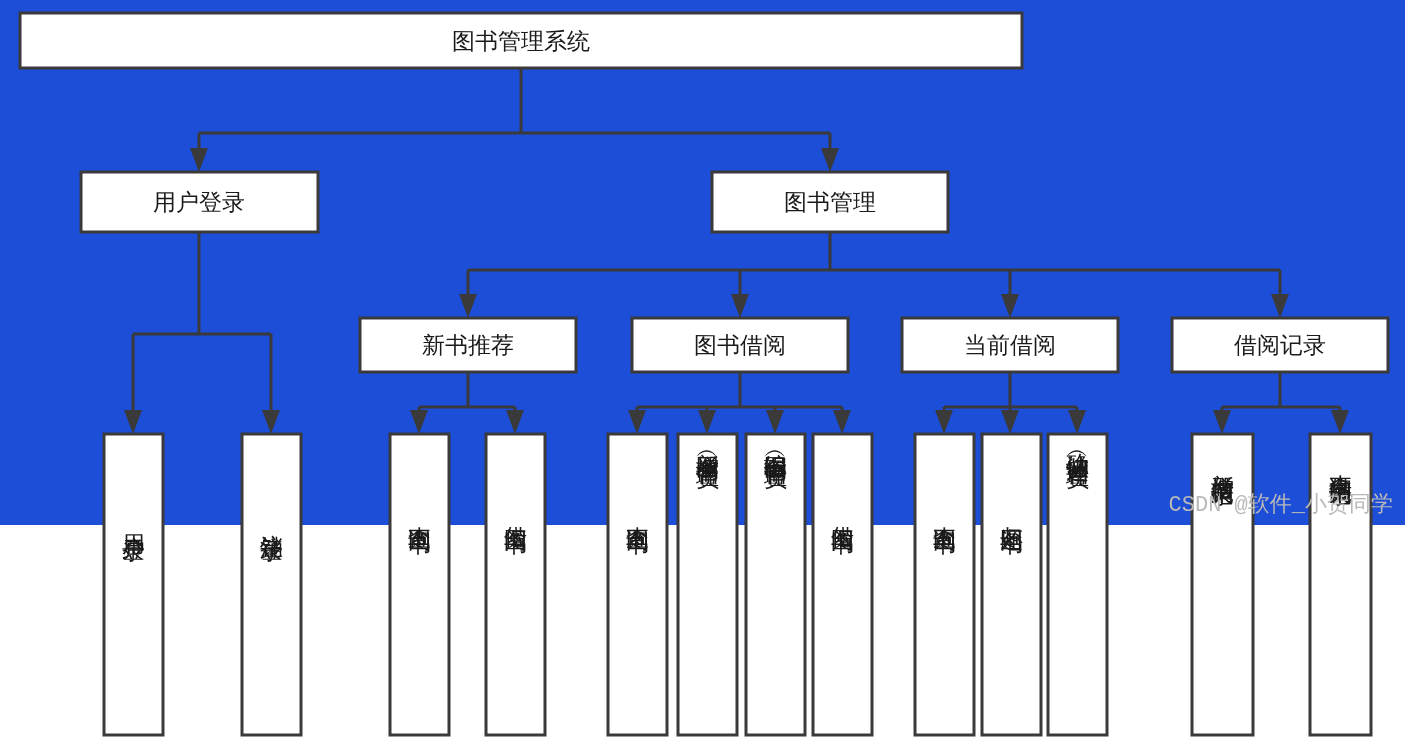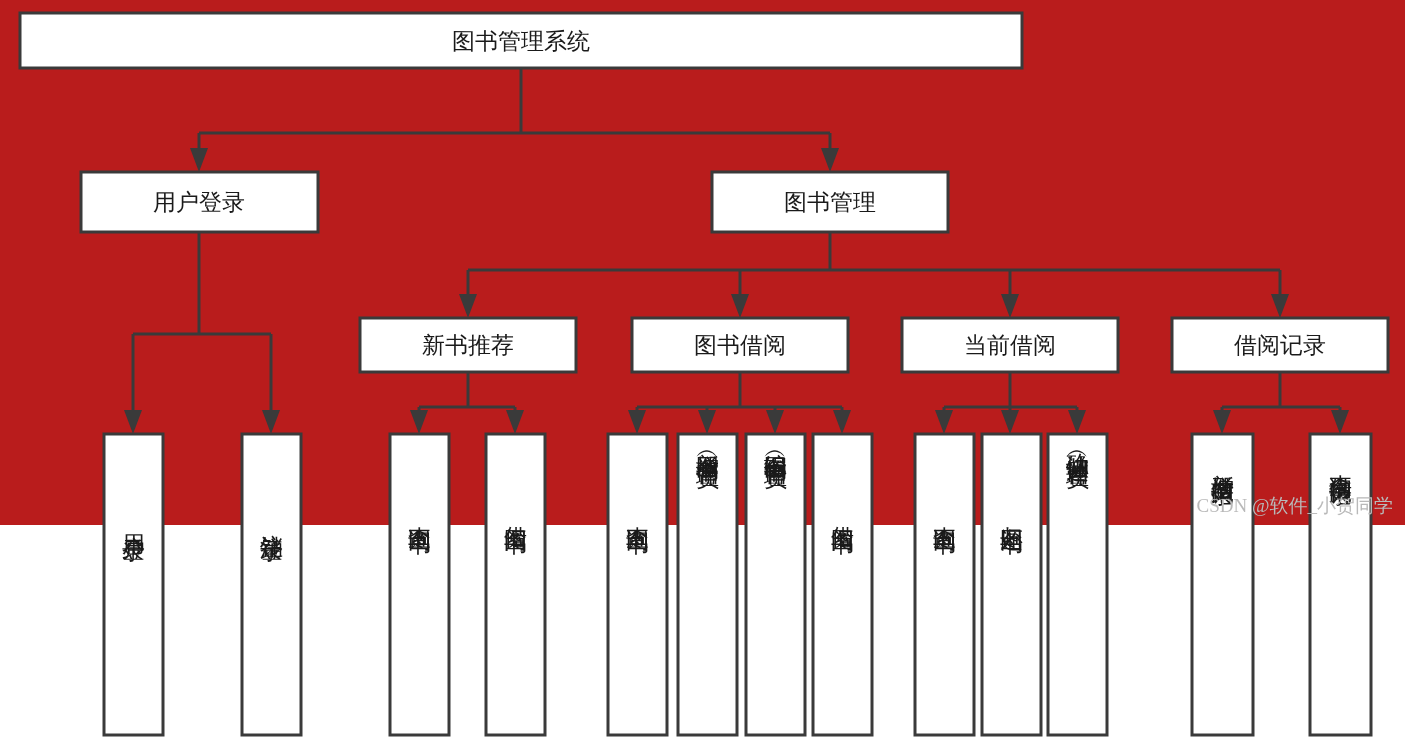--- a/index.html
+++ b/index.html
@@ -11,21 +11,21 @@
   body {
     width: 1405px;
     height: 747px;
     font-family: "DejaVu Sans", "Liberation Sans", sans-serif;
     overflow: hidden;
   }
   #diagram-root {
     position: relative;
     width: 1405px;
     height: 525px;
-    background: #b91c1c;
+    background: #1d4ed8;
   }
   svg#flow-svg {
     display: block;
     width: 1405px;
     height: 747px;
   }
   .node-box {
     fill: #ffffff;
     stroke: #3a3a3a;
     stroke-width: 3;
@@ -53,22 +53,22 @@
     font-size: 23px;
     writing-mode: vertical-rl;
     text-orientation: upright;
     text-anchor: middle;
     letter-spacing: 2px;
   }
   .watermark-text {
     position: absolute;
     right: 12px;
     bottom: 6px;
-    font-family: Liberation Serif, serif;
-    font-size: 19px;
+    font-family: Liberation Mono, monospace;
+    font-size: 22px;
     color: #b9b9b9;
     white-space: nowrap;
     user-select: none;
   }
 </style>
 </head>
 <body>
 
 <div id="diagram-root">
 

